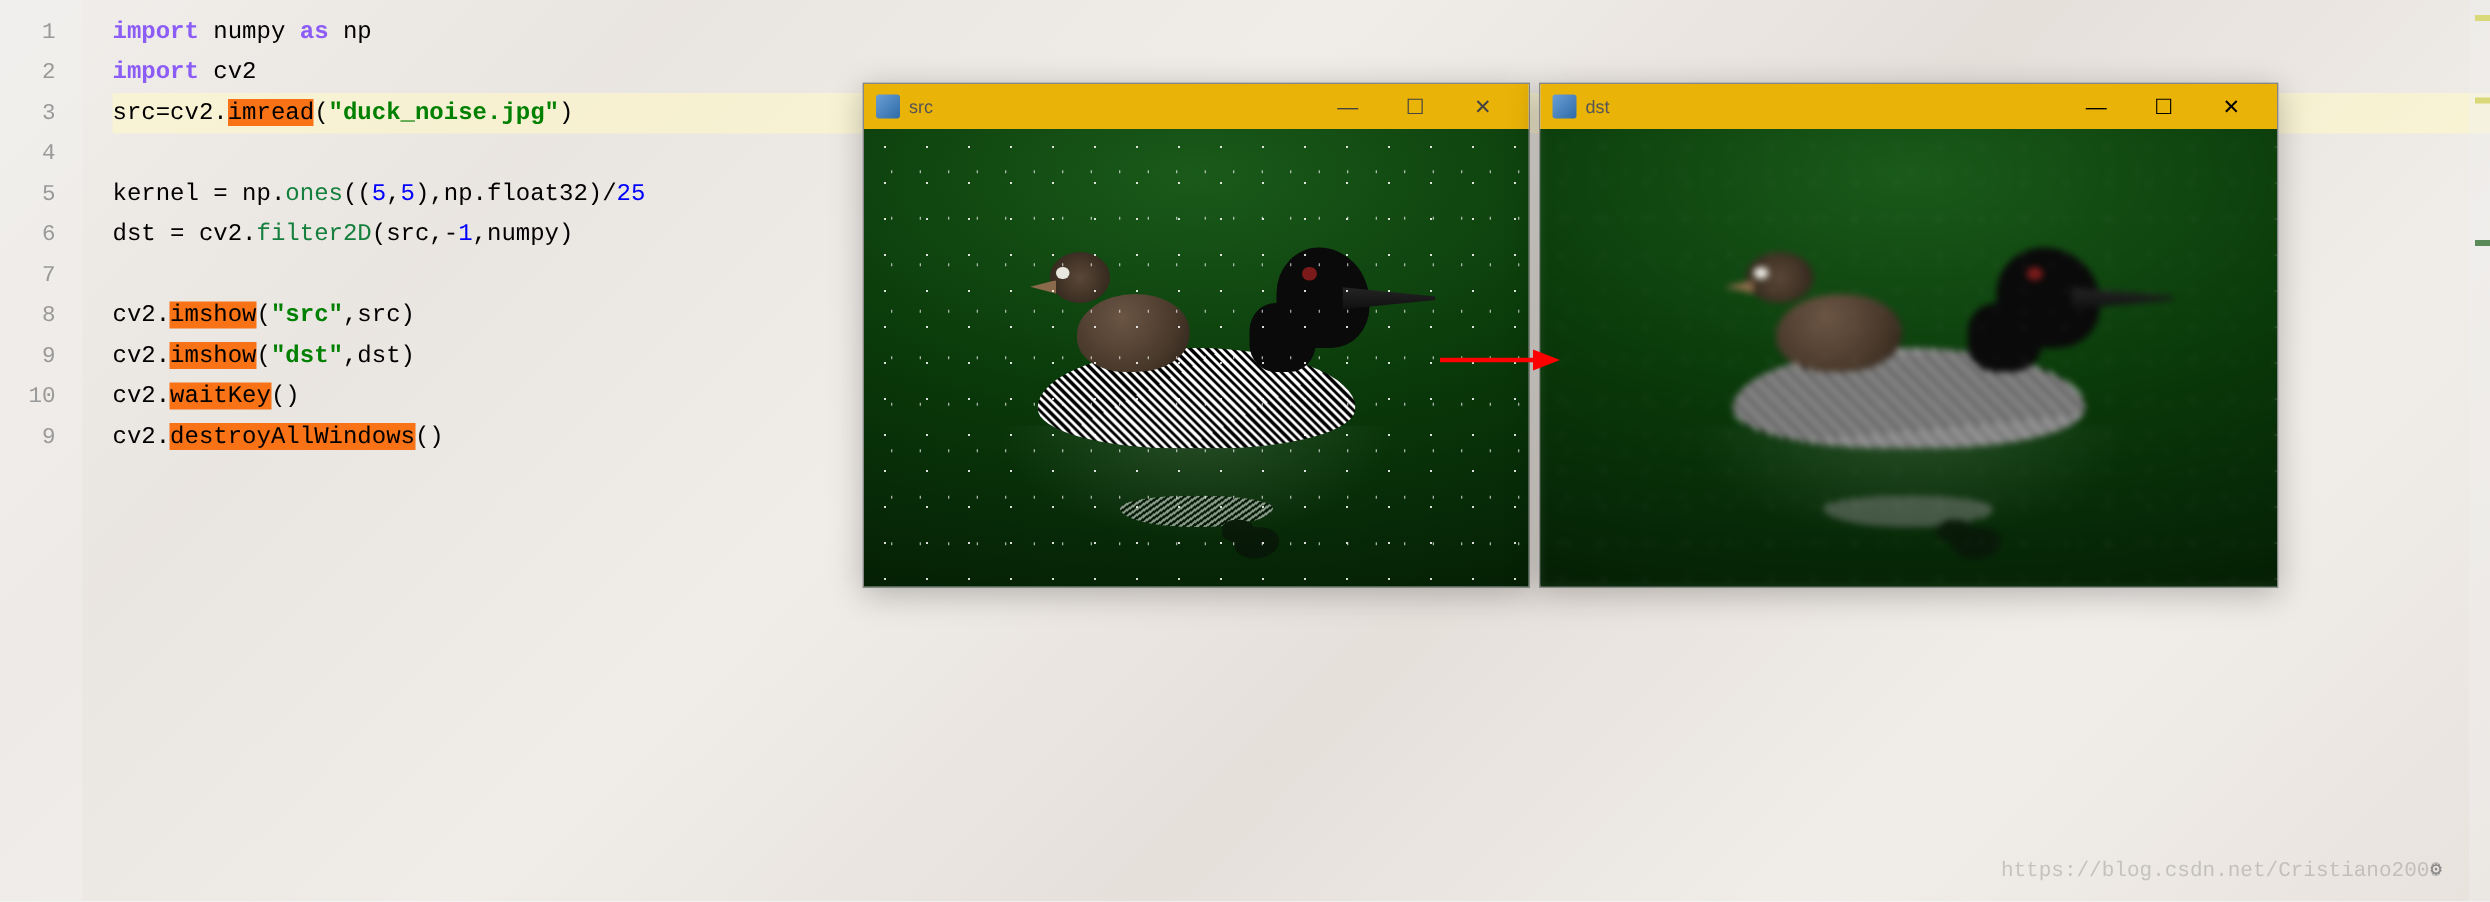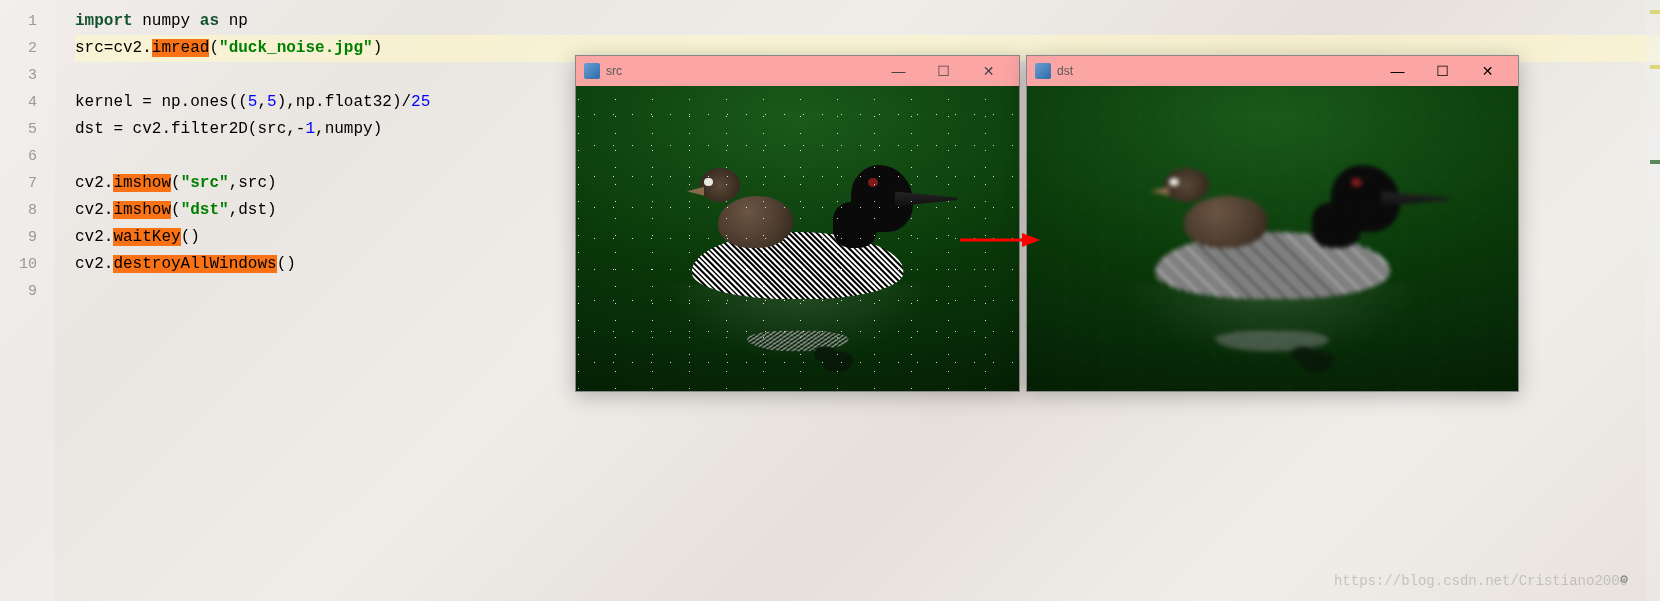--- a/index.html
+++ b/index.html
@@ -48,24 +48,24 @@
     }
     .code-line {
       height: 27px;
       line-height: 27px;
       white-space: pre;
       color: #000;
     }
     .code-line.highlight {
       background: rgba(255, 248, 200, 0.6);
     }
-    .kw { color: #14532d; font-weight: bold; }
+    .kw { color: #8b5cf6; font-weight: bold; }
     .str { color: #008000; font-weight: bold; }
     .num { color: #0000ff; }
-    .fn { color: #000000; }
+    .fn { color: #15803d; }
     .hl-fn { background: #f97316; }
     .right-markers {
       position: absolute;
       right: 0; top: 0;
       width: 14px;
       height: 100%;
       background: rgba(240,240,240,0.4);
       z-index: 2;
     }
     .right-markers .m {
@@ -80,21 +80,21 @@
     
     .window {
       position: absolute;
       background: #fff;
       border: 1px solid #888;
       box-shadow: 0 4px 20px rgba(0,0,0,0.25);
       z-index: 5;
     }
     .titlebar {
       height: 30px;
-      background: #fca5a5;
+      background: #eab308;
       display: flex;
       align-items: center;
       padding: 0 8px;
       font-family: "Segoe UI", sans-serif;
       font-size: 12px;
       color: #555;
     }
     .titlebar .icon {
       width: 16px; height: 16px;
       margin-right: 6px;
@@ -268,20 +268,21 @@
       <div>5</div>
       <div>6</div>
       <div>7</div>
       <div>8</div>
       <div>9</div>
       <div>10</div>
       <div>9</div>
     </div>
   <div class="code-area" id="code">
       <div class="code-line"><span class="kw">import</span><span> numpy </span><span class="kw">as</span><span> np</span></div>
+      <div class="code-line"><span class="kw">import</span><span> cv2</span></div>
       <div class="code-line highlight"><span>src=cv2.</span><span class="hl-fn">imread</span><span>(</span><span class="str">"duck_noise.jpg"</span><span>)</span></div>
       <div class="code-line"></div>
       <div class="code-line"><span>kernel = np.</span><span class="fn">ones</span><span>((</span><span class="num">5</span><span>,</span><span class="num">5</span><span>),np.float32)/</span><span class="num">25</span></div>
       <div class="code-line"><span>dst = cv2.</span><span class="fn">filter2D</span><span>(src,-</span><span class="num">1</span><span>,numpy)</span></div>
       <div class="code-line"></div>
       <div class="code-line"><span>cv2.</span><span class="hl-fn">imshow</span><span>(</span><span class="str">"src"</span><span>,src)</span></div>
       <div class="code-line"><span>cv2.</span><span class="hl-fn">imshow</span><span>(</span><span class="str">"dst"</span><span>,dst)</span></div>
       <div class="code-line"><span>cv2.</span><span class="hl-fn">waitKey</span><span>()</span></div>
       <div class="code-line"><span>cv2.</span><span class="hl-fn">destroyAllWindows</span><span>()</span></div>
     </div>

